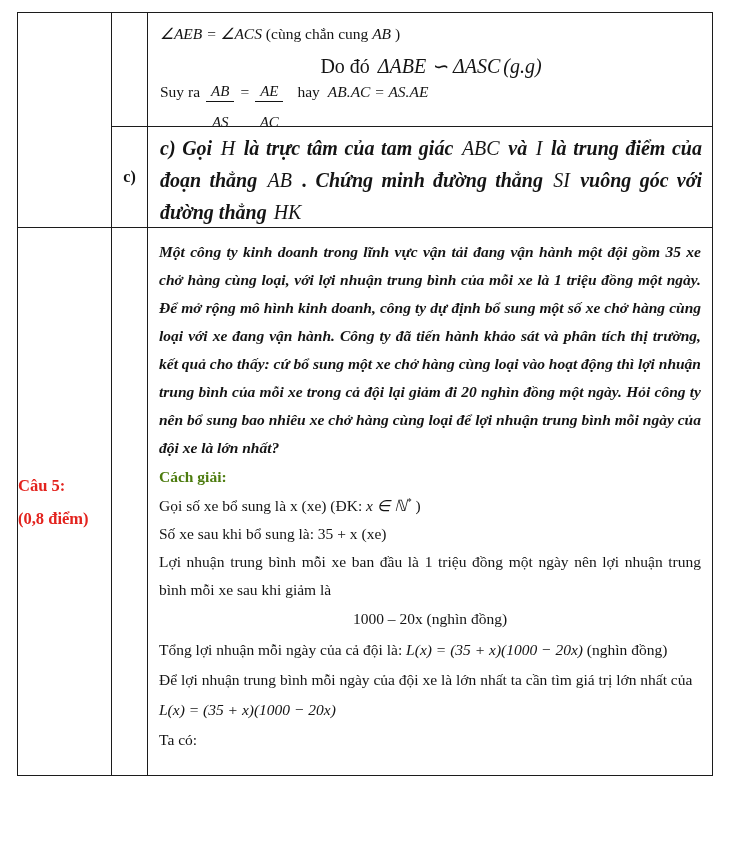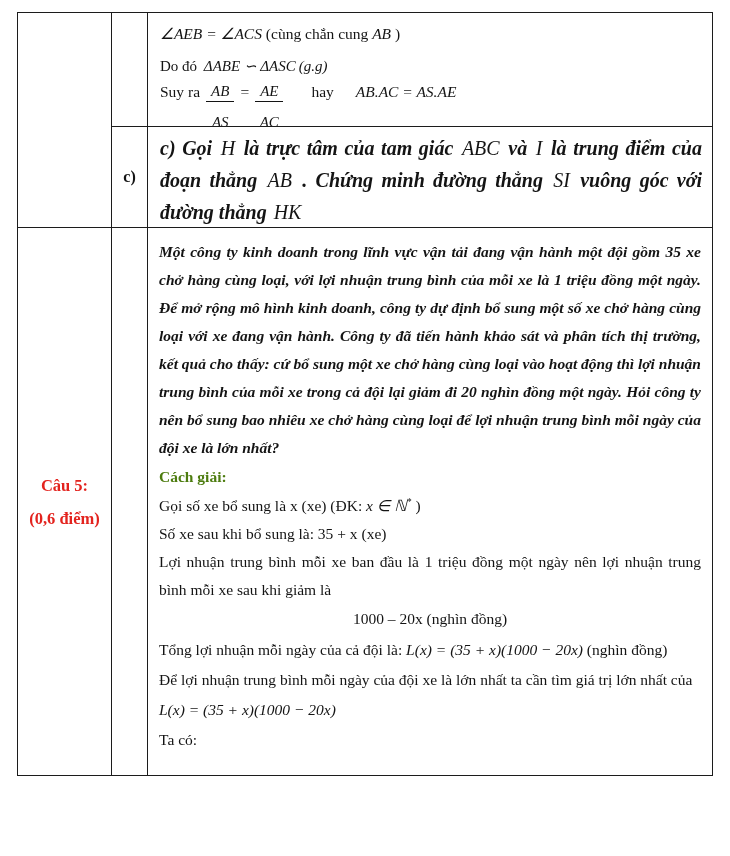--- a/index.html
+++ b/index.html
@@ -18,26 +18,26 @@
     background:#fff;
   }
   .cell{box-sizing:border-box;overflow:hidden;}
   .br{border-right:1.6px solid #1c1c1c;}
   .bb{border-bottom:1.6px solid #1c1c1c;}
   .cell-a1{grid-column:1;grid-row:1 / span 2;}
   .cell-a2{grid-column:2;grid-row:1;}
   .cell-a3{grid-column:3;grid-row:1;padding:6px 10px 0 12px;}
   .cell-b2{grid-column:2;grid-row:2;display:flex;align-items:center;justify-content:center;}
   .cell-b3{grid-column:3;grid-row:2;padding:5px 10px 0 12px;}
-  .cell-c1{grid-column:1;grid-row:3;display:flex;flex-direction:column;align-items:center;justify-content:center;}
+  .cell-c1{grid-column:1;grid-row:3;display:flex;flex-direction:column;align-items:flex-start;justify-content:center;}
   .cell-c2{grid-column:2;grid-row:3;}
   .cell-c3{grid-column:3;grid-row:3;padding:10px 11px 0 11px;font-size:15.5px;}
 
   .mline{font-size:15.5px;line-height:30px;white-space:nowrap;}
-  .mline2{font-size:15px;line-height:34px;white-space:nowrap;}
+  .mline2{font-size:20px;line-height:34px;white-space:nowrap;text-align:center;}
   .mi{font-style:italic;}
   .mi.pad{margin:0 3px;}
   .frac-line{display:flex;align-items:flex-start;height:50px;font-size:15.5px;}
   .frac{display:inline-block;text-align:center;font-style:italic;font-size:15px;line-height:1.15;margin:0 6px;vertical-align:middle;}
   .frac .num{display:block;border-bottom:1.4px solid #141414;padding:0 5px 1px 5px;}
   .frac .den{display:block;padding-top:12px;}
 
   .q-bold{font-weight:bold;font-style:italic;font-size:20px;line-height:32px;text-align:justify;}
   .q-bold .var{font-weight:normal;margin:0 2px;}
   .red-label{color:#4d7c0f;font-weight:bold;font-size:15.5px;line-height:30px;}
@@ -71,39 +71,39 @@
       <span>Suy ra</span>
       <span class="frac">
           <span class="num">AB</span>
           <span class="den">AS</span>
         </span>
       <span>=</span>
       <span class="frac">
           <span class="num">AE</span>
           <span class="den">AC</span>
         </span>
-      <span style="margin:0 22px;">hay</span>
+      <span style="margin:0 8px;">hay</span>
       <span class="mi">AB.AC = AS.AE</span>
     </div>
   </div>
 
   <div class="cell cell-b2 br bb">
     <span style="font-weight:bold;font-size:16px;">c)</span>
   </div>
 
   <div class="cell cell-b3 bb">
     <div class="q-bold">
       <span>c) Gọi </span><span class="var">H</span><span> là trực tâm của tam giác </span><span class="var">ABC</span><span> và </span><span class="var">I</span><span> là trung điểm của đoạn thẳng </span><span class="var">AB</span><span> . </span><span>Chứng minh đường thẳng </span><span class="var">SI</span><span> vuông góc với đường thẳng </span><span class="var">HK</span>
     </div>
     <div class="red-label">Cách giải:</div>
   </div>
 
   <div class="cell cell-c1 br">
     <div class="cau5-title">Câu 5:</div>
-    <div class="cau5-points">(0,6 điểm)</div>
+    <div class="cau5-points">(0,8 điểm)</div>
   </div>
 
   <div class="cell cell-c2 br"></div>
 
   <div class="cell cell-c3">
     <p class="problem">Một công ty kinh doanh trong lĩnh vực vận tải đang vận hành một đội gồm 35 xe chở hàng cùng loại, với lợi nhuận trung bình của mỗi xe là 1 triệu đồng một ngày. Để mở rộng mô hình kinh doanh, công ty dự định bổ sung một số xe chở hàng cùng loại với xe đang vận hành. Công ty đã tiến hành khảo sát và phân tích thị trường, kết quả cho thấy: cứ bổ sung một xe chở hàng cùng loại vào hoạt động thì lợi nhuận trung bình của mỗi xe trong cả đội lại giảm đi 20 nghìn đồng một ngày. Hỏi công ty nên bổ sung bao nhiêu xe chở hàng cùng loại để lợi nhuận trung bình mỗi ngày của đội xe là lớn nhất?</p>
     <div class="red-label">Cách giải:</div>
 
     <div class="sol-line">
       <span>Gọi số xe bổ sung là x (xe) (ĐK: </span><span class="mi">x ∈ ℕ</span><sup class="sup-star">*</sup><span> )</span>

